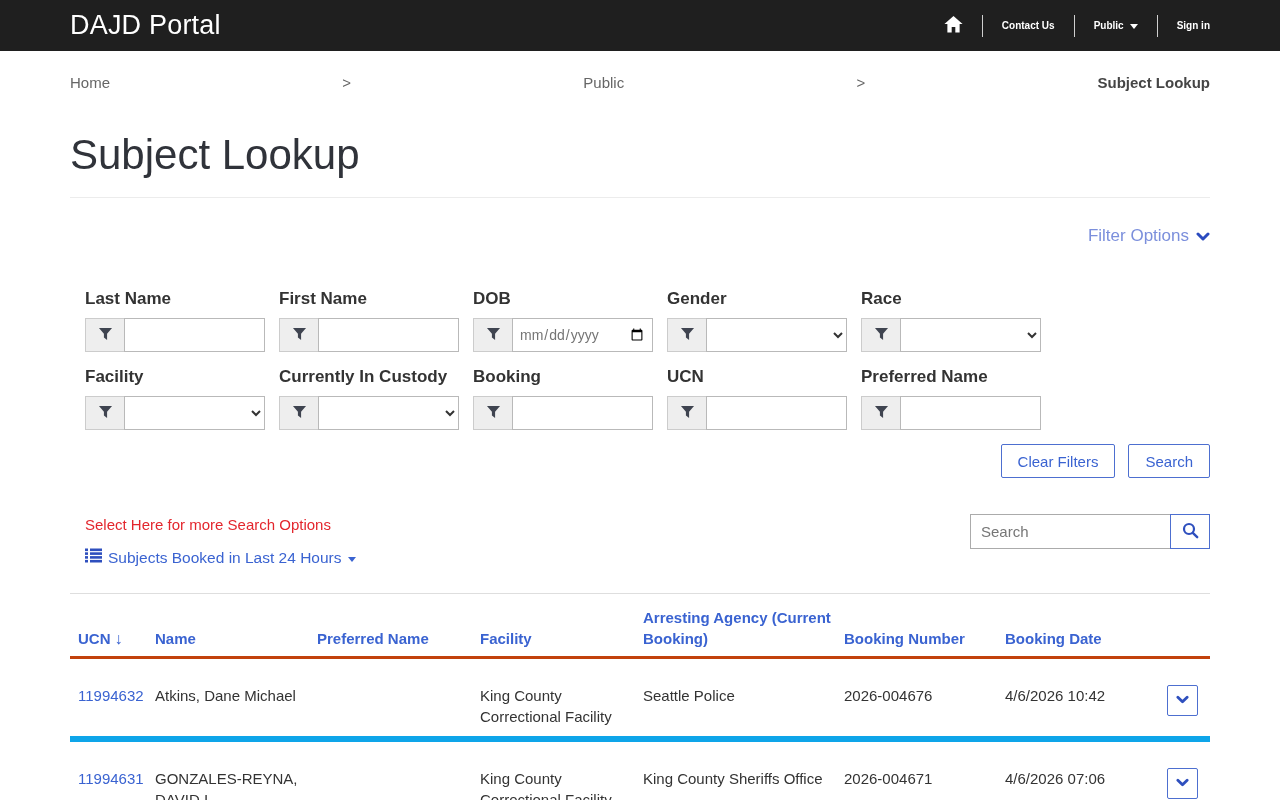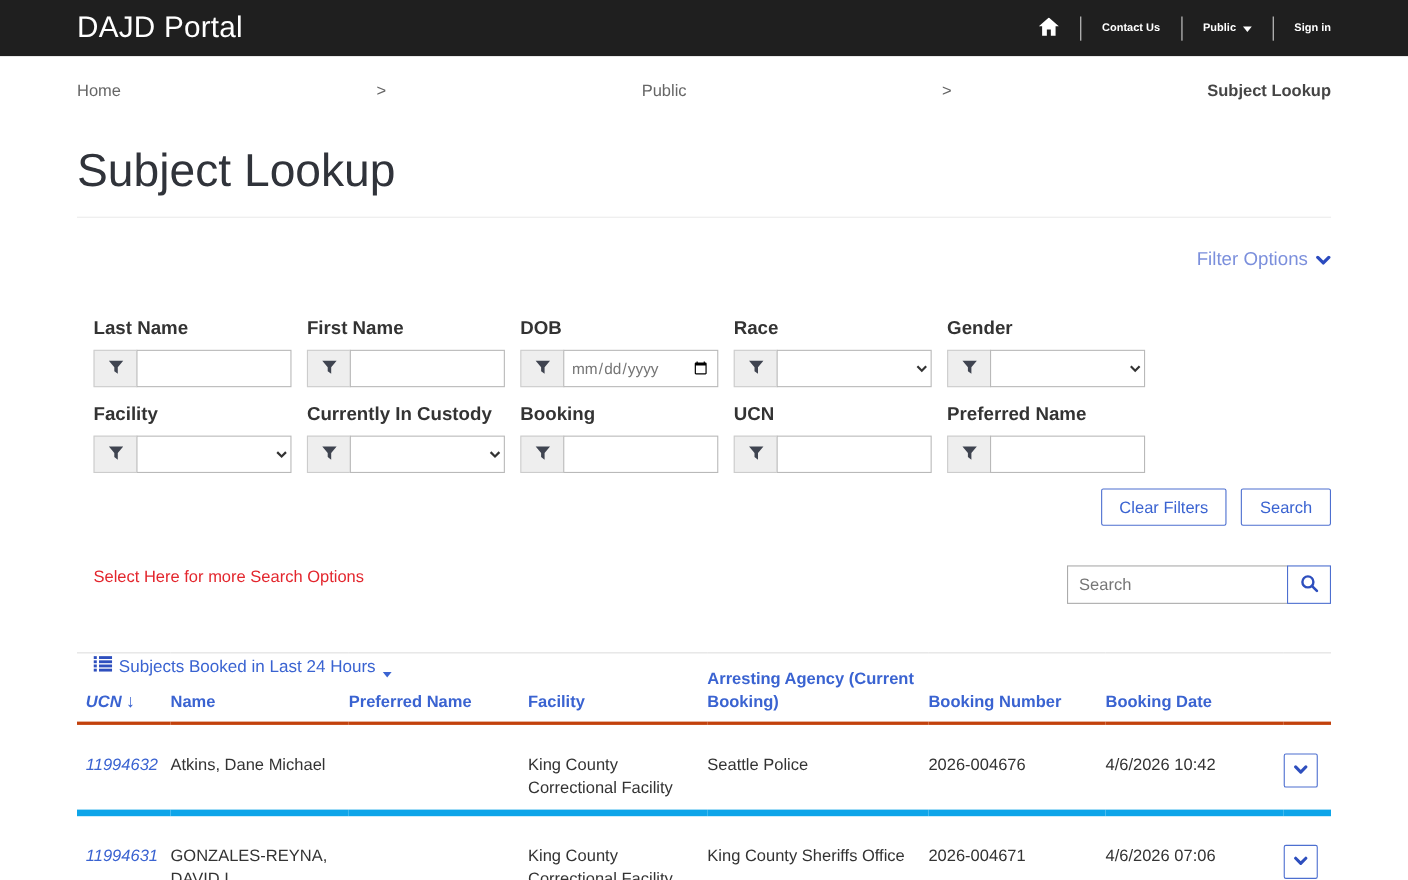--- a/index.html
+++ b/index.html
@@ -86,21 +86,21 @@
   }
   
   .actions-row { position: relative; margin: 38px 70px 0 70px; height: 66px; }
   .more-options-link {
     position: absolute; left: 15px; top: 0;
     color: #e3262d; font-size: 15px; cursor: pointer;
   }
   .last24-link {
     position: absolute; left: 15px; top: 32px;
     color: #3a63d1; font-size: 15.5px; cursor: pointer;
-    display: flex; align-items: flex-end; gap: 6px; margin-top: 48px;
+    display: flex; align-items: center; gap: 6px;
   }
   .caret-down-b {
     width: 0; height: 0; border-left: 4px solid transparent;
     border-right: 4px solid transparent; border-top: 5px solid #3a63d1;
     display: inline-block; margin-top: 3px;
   }
   .search-group { position: absolute; right: 0; top: -2px; display: flex; width: 240px; height: 35px; }
   .search-group input {
     flex: 1; min-width: 0; border: 1px solid #ababab; padding: 0 10px;
     font-size: 15px; color: #333; outline: none;
@@ -114,21 +114,21 @@
   
   table.results {
     margin: 11px 70px 0 70px; width: 1140px;
     border-collapse: collapse; table-layout: fixed; font-size: 15px;
   }
   .results thead th {
     color: #3a63d1; font-weight: 700; text-align: left; vertical-align: bottom;
     padding: 13px 10px 7px 0; line-height: 21px;
     border-top: 1px solid #dedede; border-bottom: 3px solid #c2410c;
   }
-  .results th:first-child, .results td:first-child { padding-left: 8px; font-style: italic; }
+  .results th:first-child, .results td:first-child { padding-left: 8px; }
   .results tbody td {
     padding: 26px 10px 9px 0; vertical-align: top; line-height: 21px; color: #333;
   }
   .results tbody tr + tr td { border-top: 6px solid #0ea5e9; }
   .ucn-link { color: #3a63d1; cursor: pointer; text-decoration: none; }
   .sort-arrow { color: #3a63d1; font-weight: 700; font-size: 16px; margin-left: 4px; }
   .row-expand-btn {
     width: 31px; height: 31px; background: #fff;
     border: 1px solid #4d6fd0; border-radius: 2px;
     display: flex; align-items: center; justify-content: center; cursor: pointer;
@@ -220,33 +220,33 @@
       <button class="funnel-btn">
         <span><svg width="15" height="14" viewBox="0 0 16 15">
               <path d="M1 1 H15 L9.7 7.3 V13.8 L6.3 11.3 V7.3 Z" fill="#3f4450"></path>
             </svg></span>
       </button>
       <input type="date" style="">
     </div>
   </div>
 
   <div class="filter-cell">
+    <span class="filter-label">Gender</span>
+    <div class="input-group">
+      <button class="funnel-btn">
+        <span><svg width="15" height="14" viewBox="0 0 16 15">
+              <path d="M1 1 H15 L9.7 7.3 V13.8 L6.3 11.3 V7.3 Z" fill="#3f4450"></path>
+            </svg></span>
+      </button>
+      <select><option value=""></option></select>
+    </div>
+  </div>
+
+  <div class="filter-cell">
     <span class="filter-label">Race</span>
-    <div class="input-group">
-      <button class="funnel-btn">
-        <span><svg width="15" height="14" viewBox="0 0 16 15">
-              <path d="M1 1 H15 L9.7 7.3 V13.8 L6.3 11.3 V7.3 Z" fill="#3f4450"></path>
-            </svg></span>
-      </button>
-      <select><option value=""></option></select>
-    </div>
-  </div>
-
-  <div class="filter-cell">
-    <span class="filter-label">Gender</span>
     <div class="input-group">
       <button class="funnel-btn">
         <span><svg width="15" height="14" viewBox="0 0 16 15">
               <path d="M1 1 H15 L9.7 7.3 V13.8 L6.3 11.3 V7.3 Z" fill="#3f4450"></path>
             </svg></span>
       </button>
       <select><option value=""></option></select>
     </div>
   </div>
 

